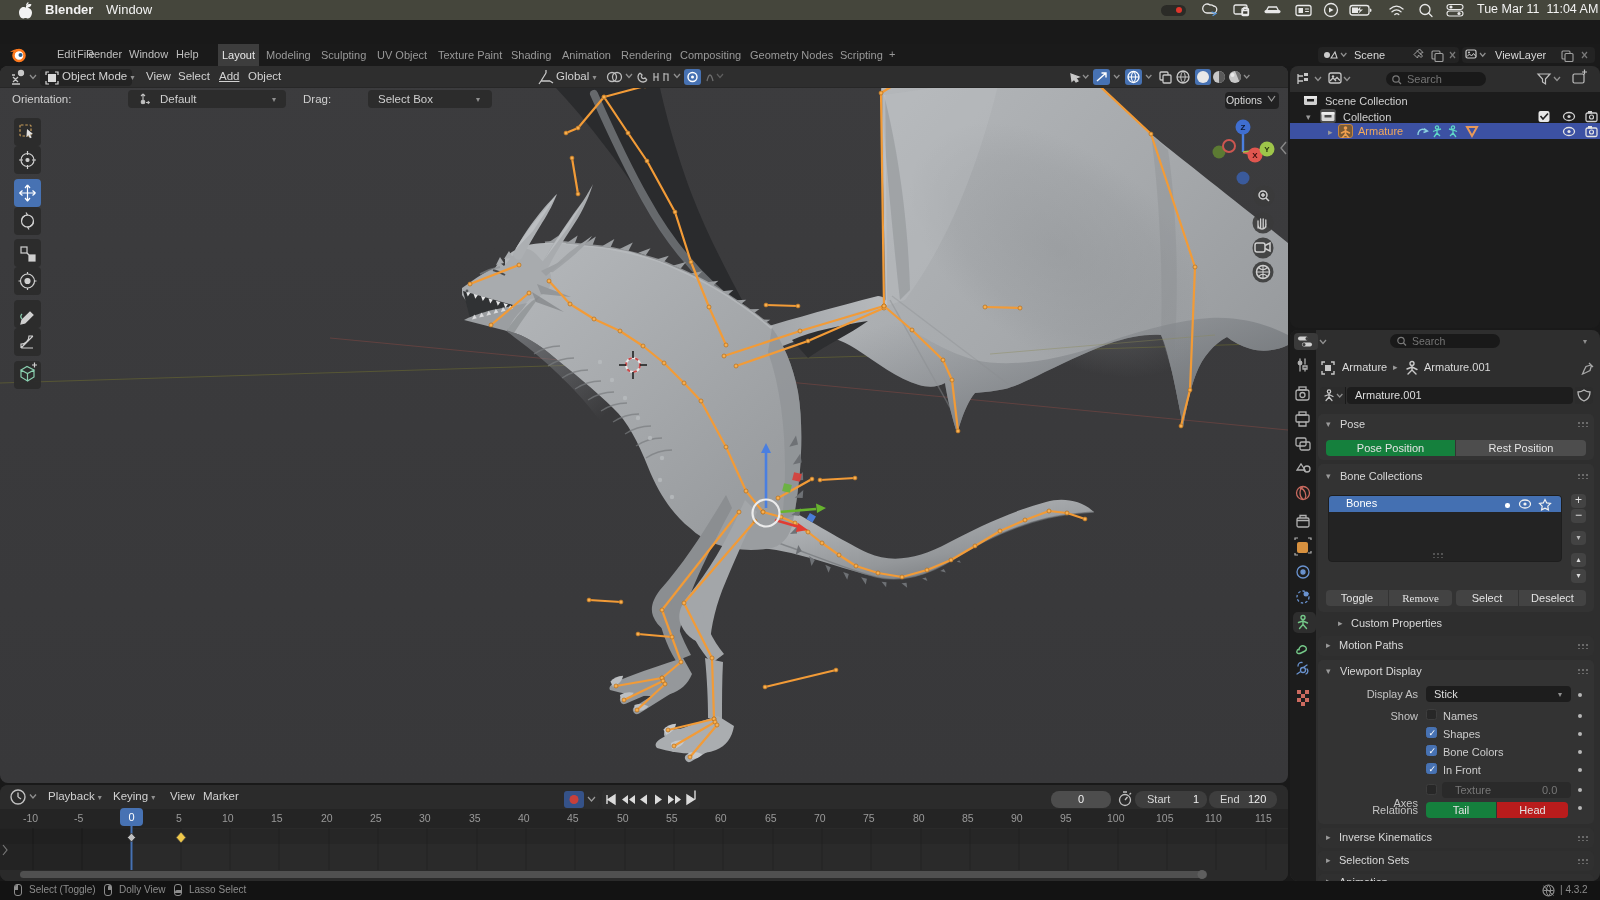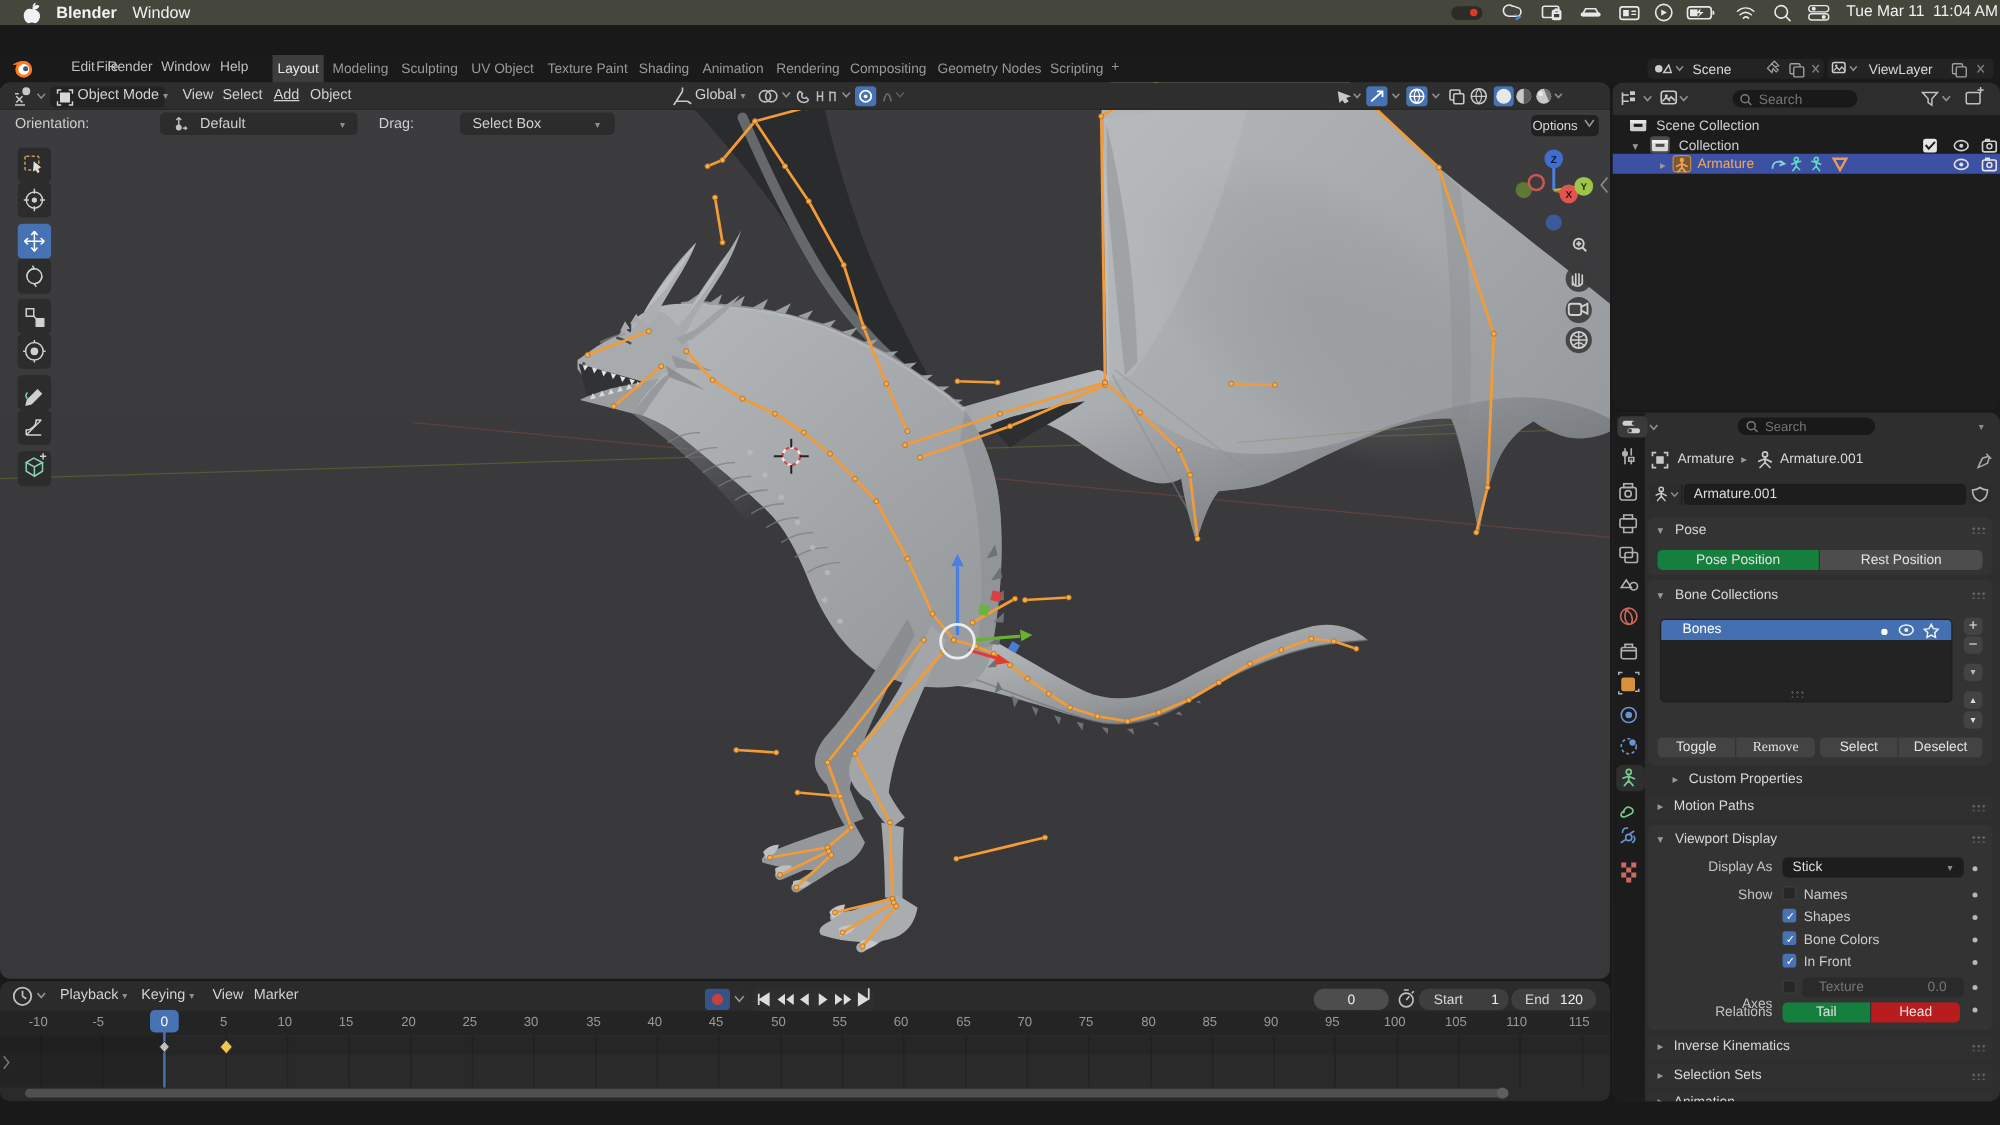--- a/index.html
+++ b/index.html
@@ -1016,14 +1016,33 @@
         </g>
       <rect x="1135" y="6" width="72" height="17" rx="8" fill="#3e3e3e"></rect>
       <text x="1147" y="18" font-size="11" fill="#d8d8d8" font-family="Liberation Sans">Start</text>
       <text x="1193" y="18" font-size="11" fill="#f0f0f0" font-family="Liberation Sans">1</text>
       <rect x="1209" y="6" width="68" height="17" rx="8" fill="#3e3e3e"></rect>
       <text x="1220" y="18" font-size="11" fill="#d8d8d8" font-family="Liberation Sans">End</text>
       <text x="1248" y="18" font-size="11" fill="#f0f0f0" font-family="Liberation Sans">120</text>
     </svg>
   </div>
 
+  <div id="statusbar" class="abs">
+    <span class="mouseic" style="left:14px;">
+        <i></i>
+      </span>
+    <span style="left:29px;">Select (Toggle)</span>
+    <span class="mouseic" style="left:104px;">
+        <i style="left:2.5px;"></i>
+      </span>
+    <span style="left:119px;">Dolly View</span>
+    <span class="mouseic" style="left:174px;">
+        <i style="left:0; top:5px; width:6px; height:3px;"></i>
+      </span>
+    <span style="left:189px;">Lasso Select</span>
+    <svg width="15" height="15" style="position:absolute; left:1541px; top:2px;">
+        <circle cx="7.5" cy="7.5" r="5.5" fill="none" stroke="#8d8d8d" stroke-width="1.2"></circle>
+        <path d="M2.5,7.5 h10 M7.5,2 a8,8 0 0 1 0,11 M7.5,2 a8,8 0 0 0 0,11 M2.5,3 l10,9.5" stroke="#8d8d8d" stroke-width="1" fill="none"></path>
+      </svg>
+      <span style="left:1560px;">| 4.3.2</span>
+  </div>
 
 </div>
 
 </body></html>

